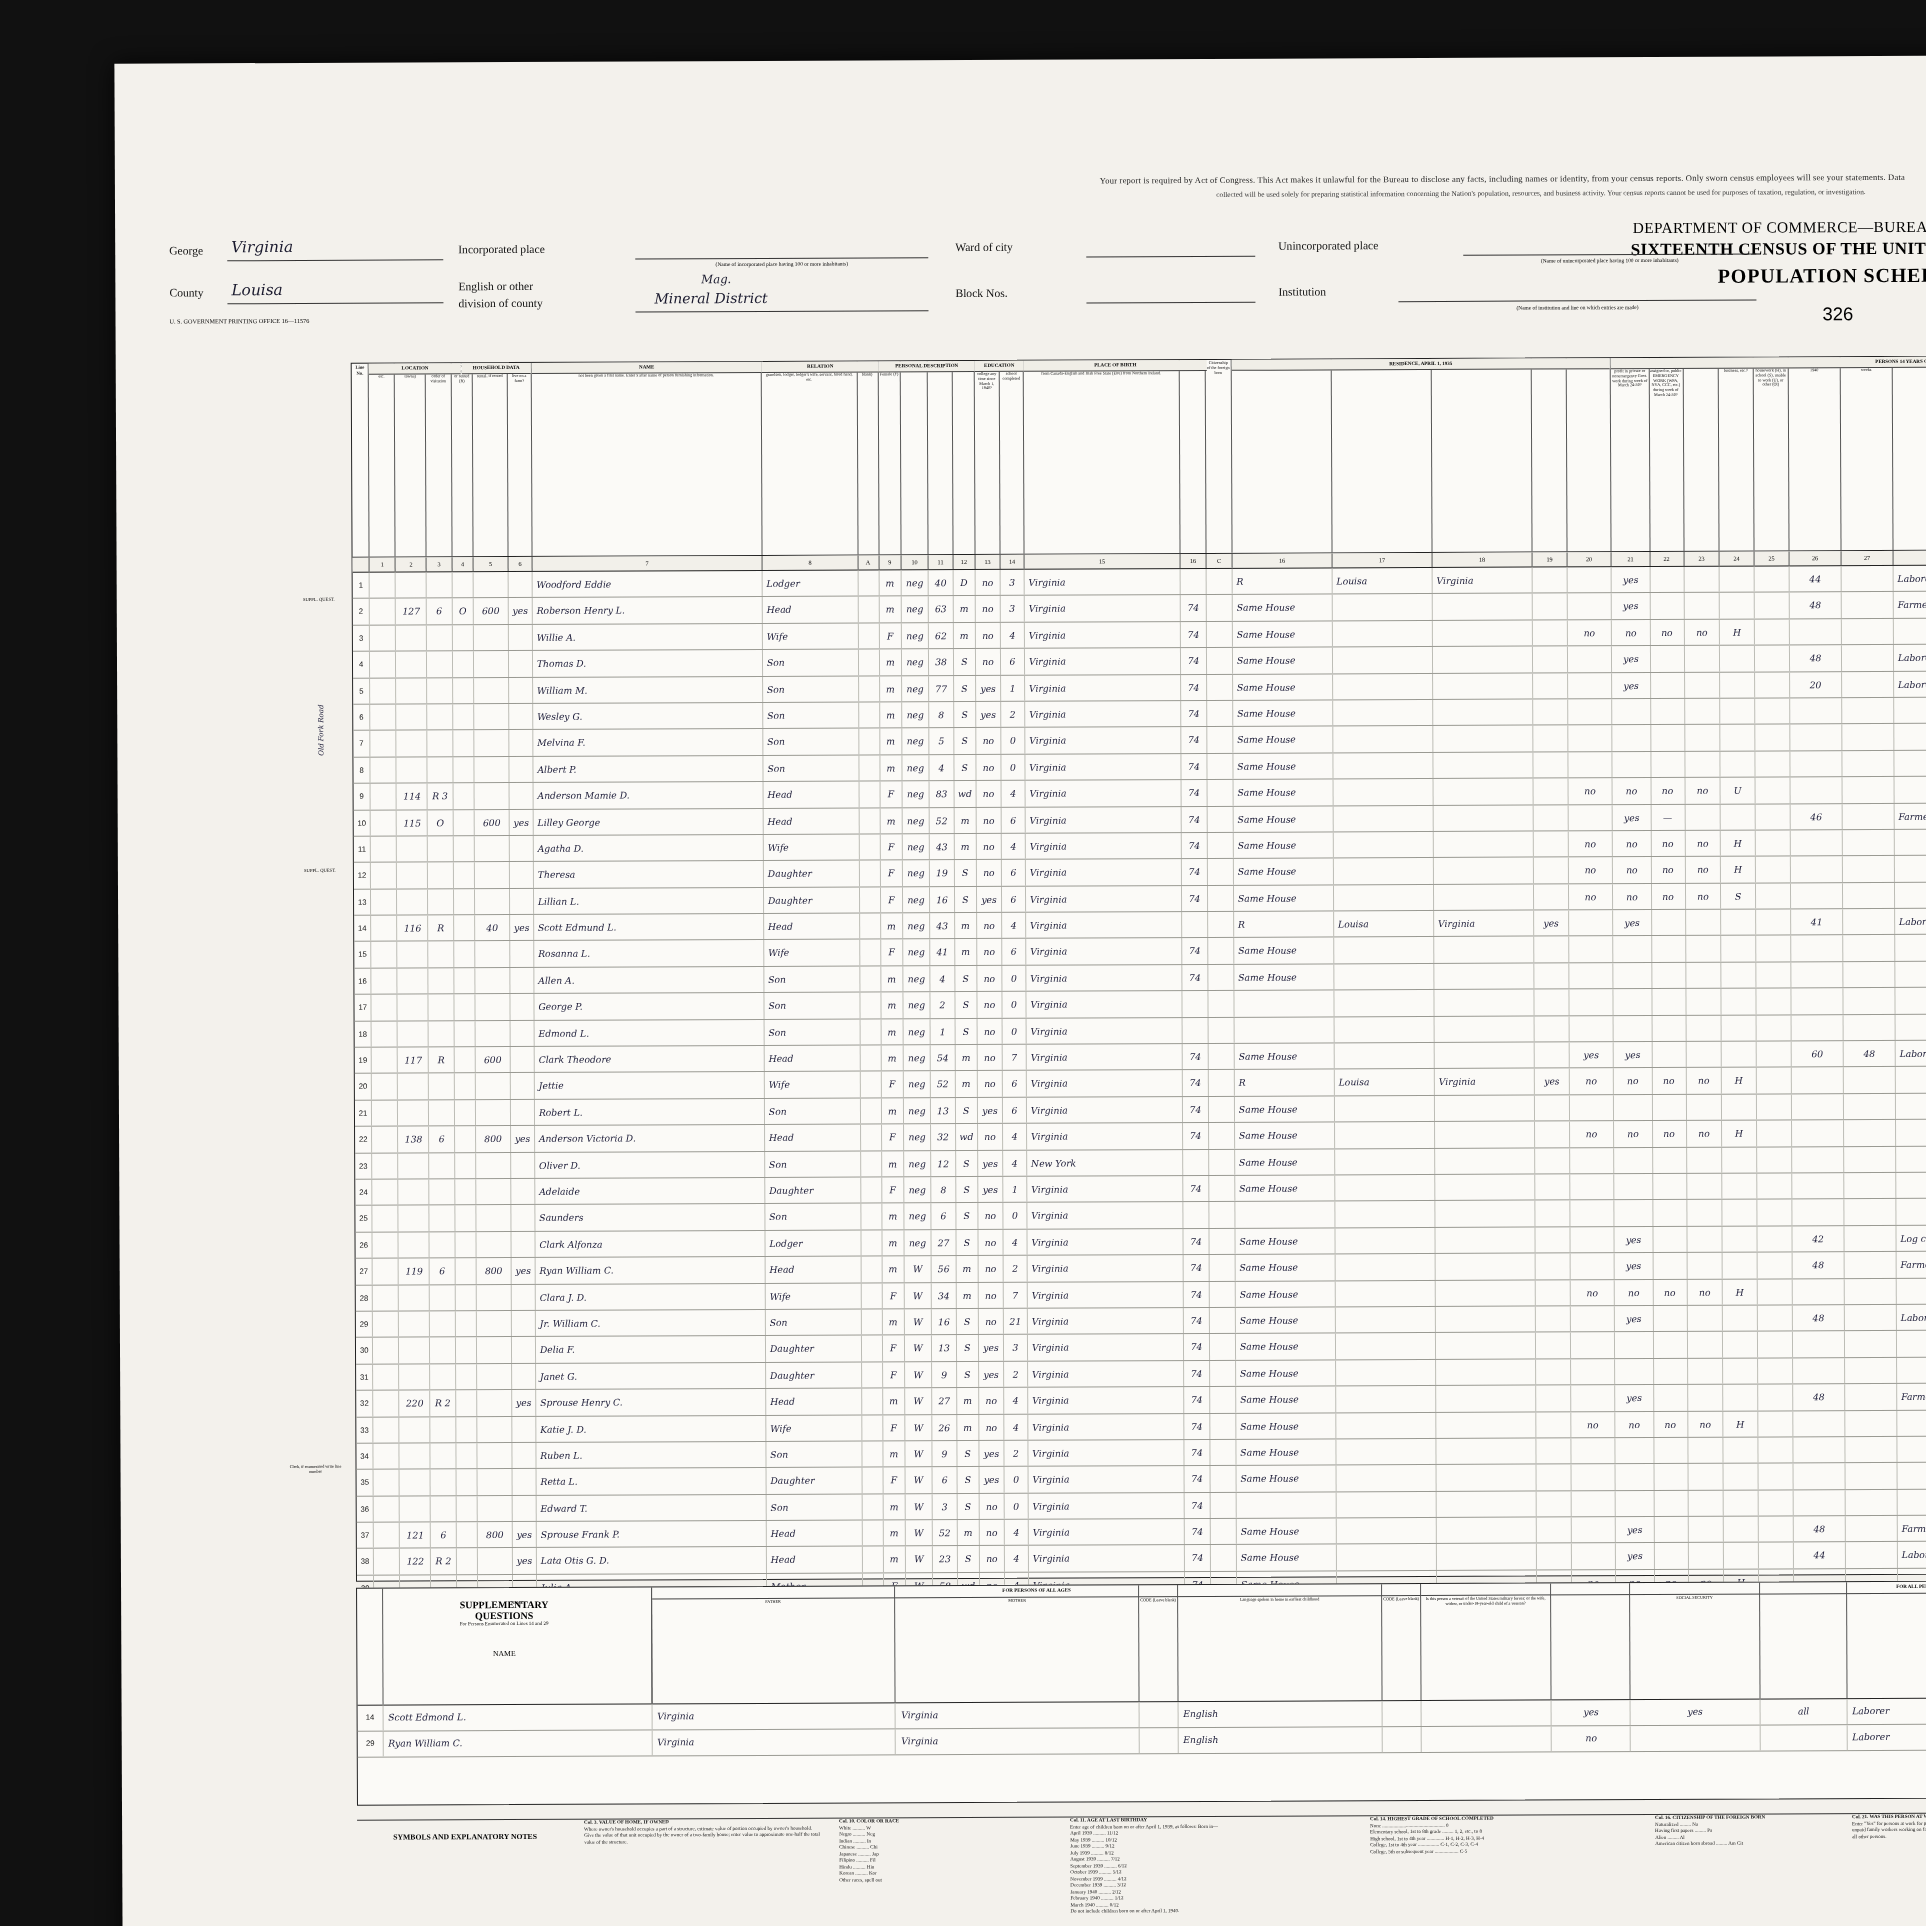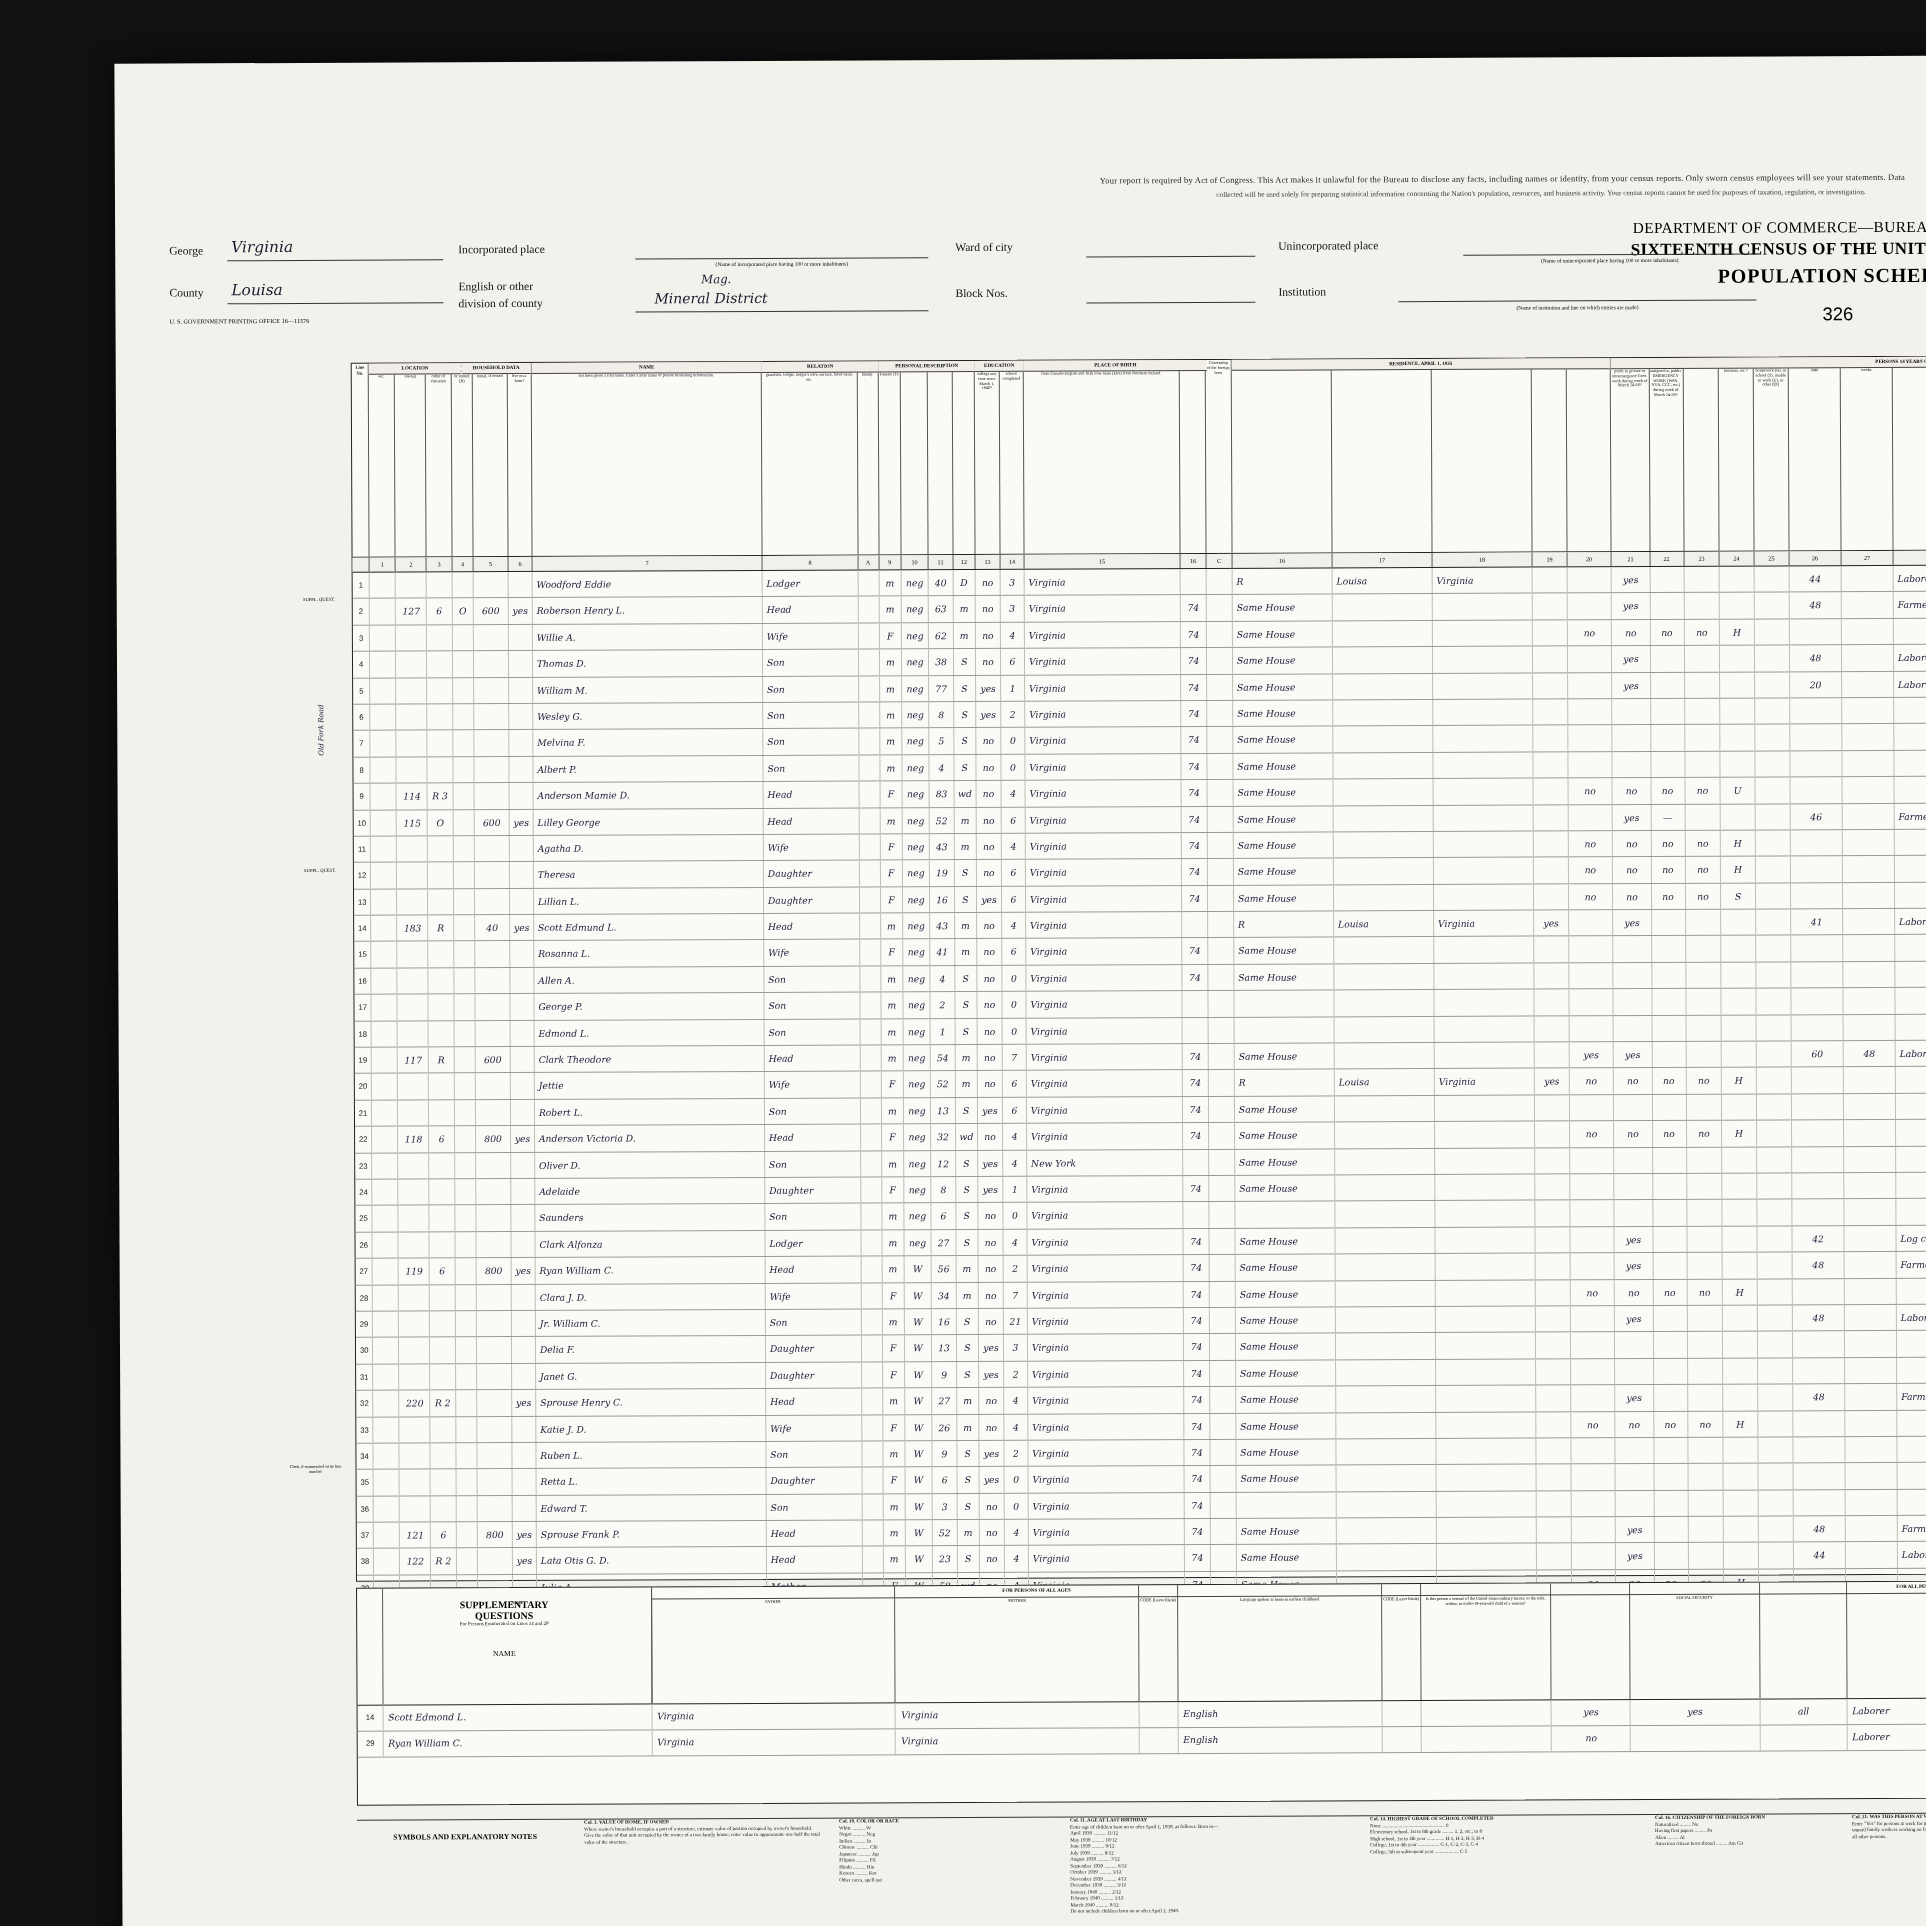--- a/index.html
+++ b/index.html
@@ -624,21 +624,21 @@
               <div class="cell c hwc" style="left: 1332px; width: 35px;">no</div>
               <div class="cell c hwc" style="left: 1367px; width: 35px;">S</div>
               <div class="cell c hwc" style="left: 1402px; width: 35px;"></div>
               <div class="cell c hwc" style="left: 1437px; width: 52px;"></div>
               <div class="cell c hwc" style="left: 1489px; width: 52px;"></div>
               <div class="cell c hwc" style="left: 1541px; width: 174px; text-align: left; padding-left: 3.9px;"></div>
             </div>
             <div class="row">
               <div class="cell c linenum" style="left: 0px; width: 17.3px;">14</div>
               <div class="cell c hwc" style="left: 17.3px; width: 26px;"></div>
-              <div class="cell c hwc" style="left: 44px; width: 30px;">183</div>
+              <div class="cell c hwc" style="left: 44px; width: 30px;">116</div>
               <div class="cell c hwc" style="left: 74px; width: 26px;">R</div>
               <div class="cell c hwc" style="left: 100px; width: 21px;"></div>
               <div class="cell c hwc" style="left: 121px; width: 35px;">40</div>
               <div class="cell c hwc" style="left: 156px; width: 24px;">yes</div>
               <div class="cell c hwc" style="left: 180px; width: 230px; text-align: left; padding-left: 3.9px;">Scott  Edmund L.</div>
               <div class="cell c hwc" style="left: 410px; width: 96px; text-align: left; padding-left: 3.9px;">Head</div>
               <div class="cell c hwc" style="left: 505px; width: 21.6px;"></div>
               <div class="cell c hwc" style="left: 527px; width: 21.6px;">m</div>
               <div class="cell c hwc" style="left: 549px; width: 27px;">neg</div>
               <div class="cell c hwc" style="left: 576px; width: 25px;">43</div>
@@ -896,21 +896,21 @@
               <div class="cell c hwc" style="left: 1332px; width: 35px;"></div>
               <div class="cell c hwc" style="left: 1367px; width: 35px;"></div>
               <div class="cell c hwc" style="left: 1402px; width: 35px;"></div>
               <div class="cell c hwc" style="left: 1437px; width: 52px;"></div>
               <div class="cell c hwc" style="left: 1489px; width: 52px;"></div>
               <div class="cell c hwc" style="left: 1541px; width: 174px; text-align: left; padding-left: 3.9px;"></div>
             </div>
             <div class="row">
               <div class="cell c linenum" style="left: 0px; width: 17.3px;">22</div>
               <div class="cell c hwc" style="left: 17.3px; width: 26px;"></div>
-              <div class="cell c hwc" style="left: 44px; width: 30px;">118</div>
+              <div class="cell c hwc" style="left: 44px; width: 30px;">138</div>
               <div class="cell c hwc" style="left: 74px; width: 26px;">6</div>
               <div class="cell c hwc" style="left: 100px; width: 21px;"></div>
               <div class="cell c hwc" style="left: 121px; width: 35px;">800</div>
               <div class="cell c hwc" style="left: 156px; width: 24px;">yes</div>
               <div class="cell c hwc" style="left: 180px; width: 230px; text-align: left; padding-left: 3.9px;">Anderson  Victoria D.</div>
               <div class="cell c hwc" style="left: 410px; width: 96px; text-align: left; padding-left: 3.9px;">Head</div>
               <div class="cell c hwc" style="left: 505px; width: 21.6px;"></div>
               <div class="cell c hwc" style="left: 527px; width: 21.6px;">F</div>
               <div class="cell c hwc" style="left: 549px; width: 27px;">neg</div>
               <div class="cell c hwc" style="left: 576px; width: 25px;">32</div>

